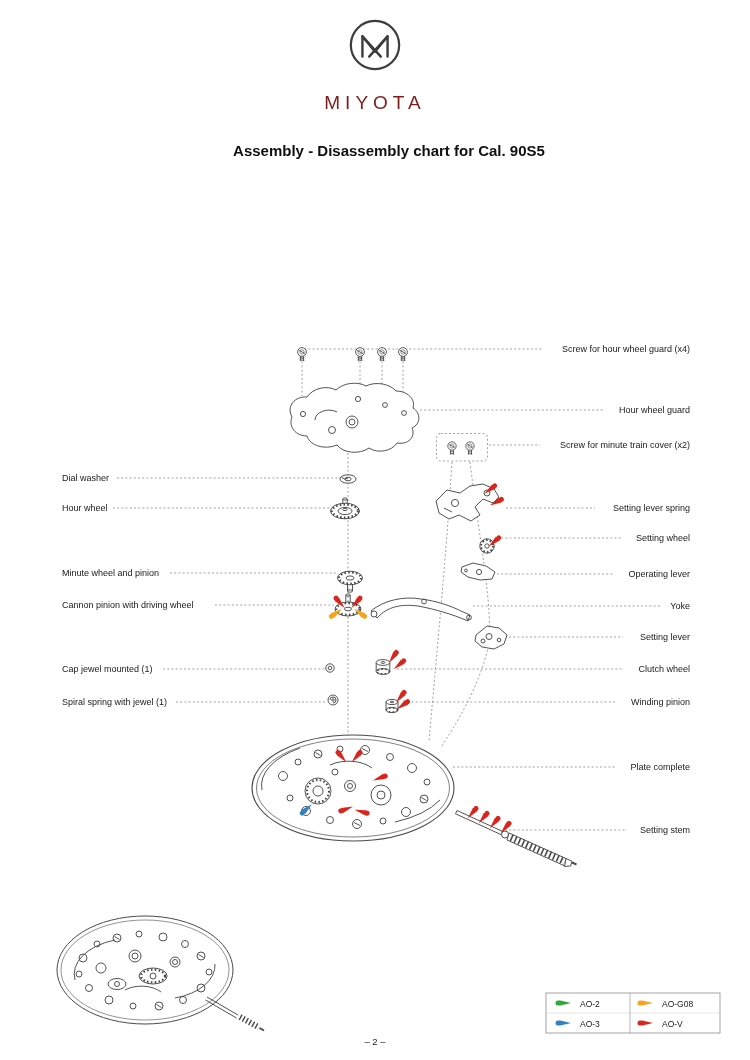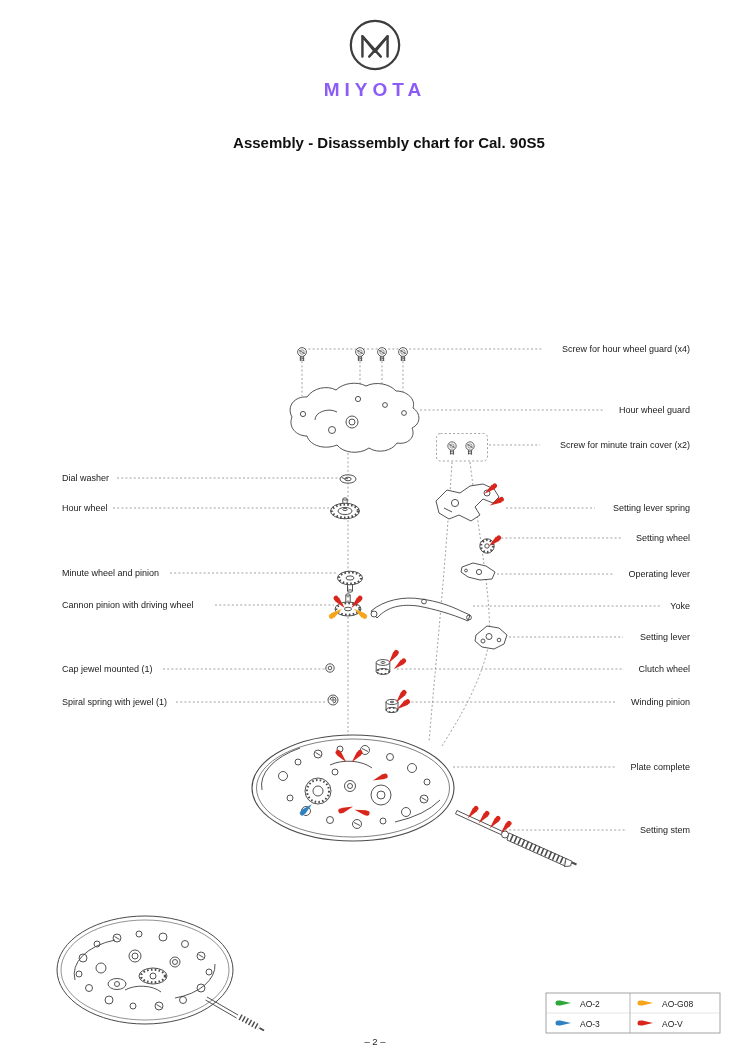--- a/index.html
+++ b/index.html
@@ -1,21 +1,21 @@
 <!DOCTYPE html>
 <html><head>
 <meta charset="utf-8">
 <style>
   html,body{margin:0;padding:0;background:#fff;}
   .page{position:relative;width:750px;height:1060px;background:#ffffff;overflow:hidden;
         font-family:"Liberation Sans",sans-serif;color:#111;}
   .logo{position:absolute;top:16px;left:0;right:0;text-align:center;}
-  .brand{font-size:19px;font-weight:bold;letter-spacing:5px;color:#8b5cf6;margin-top:1px;}
+  .brand{font-size:19px;font-weight:normal;letter-spacing:5px;color:#7f1d1d;margin-top:14px;}
   .title{position:absolute;top:126px;left:0;right:0;text-align:center;
-         font-size:15px;font-weight:bold;margin:8px;color:#101010;padding-left:28px;}
+         font-size:15px;font-weight:bold;margin:16px;color:#101010;padding-left:28px;}
   .pagenum{position:absolute;bottom:13px;left:0;right:0;text-align:center;font-size:9.5px;color:#222;}
   svg.diagram{position:absolute;top:0;left:0;}
   .lbl{font-family:"Liberation Sans",sans-serif;font-size:9px;fill:#1a1a1a;}
   .leg{font-family:"Liberation Sans",sans-serif;font-size:8.5px;fill:#1a1a1a;}
   .ln{stroke:#4a4a4a;stroke-width:0.95;fill:none;}
   .wfill{fill:#ffffff;}
   .leader{stroke:#909090;stroke-width:0.85;stroke-dasharray:2 2.2;fill:none;}
   .teeth{fill:none;stroke:#4a4a4a;stroke-dasharray:1.6 2.2;}
 </style>
 </head>

